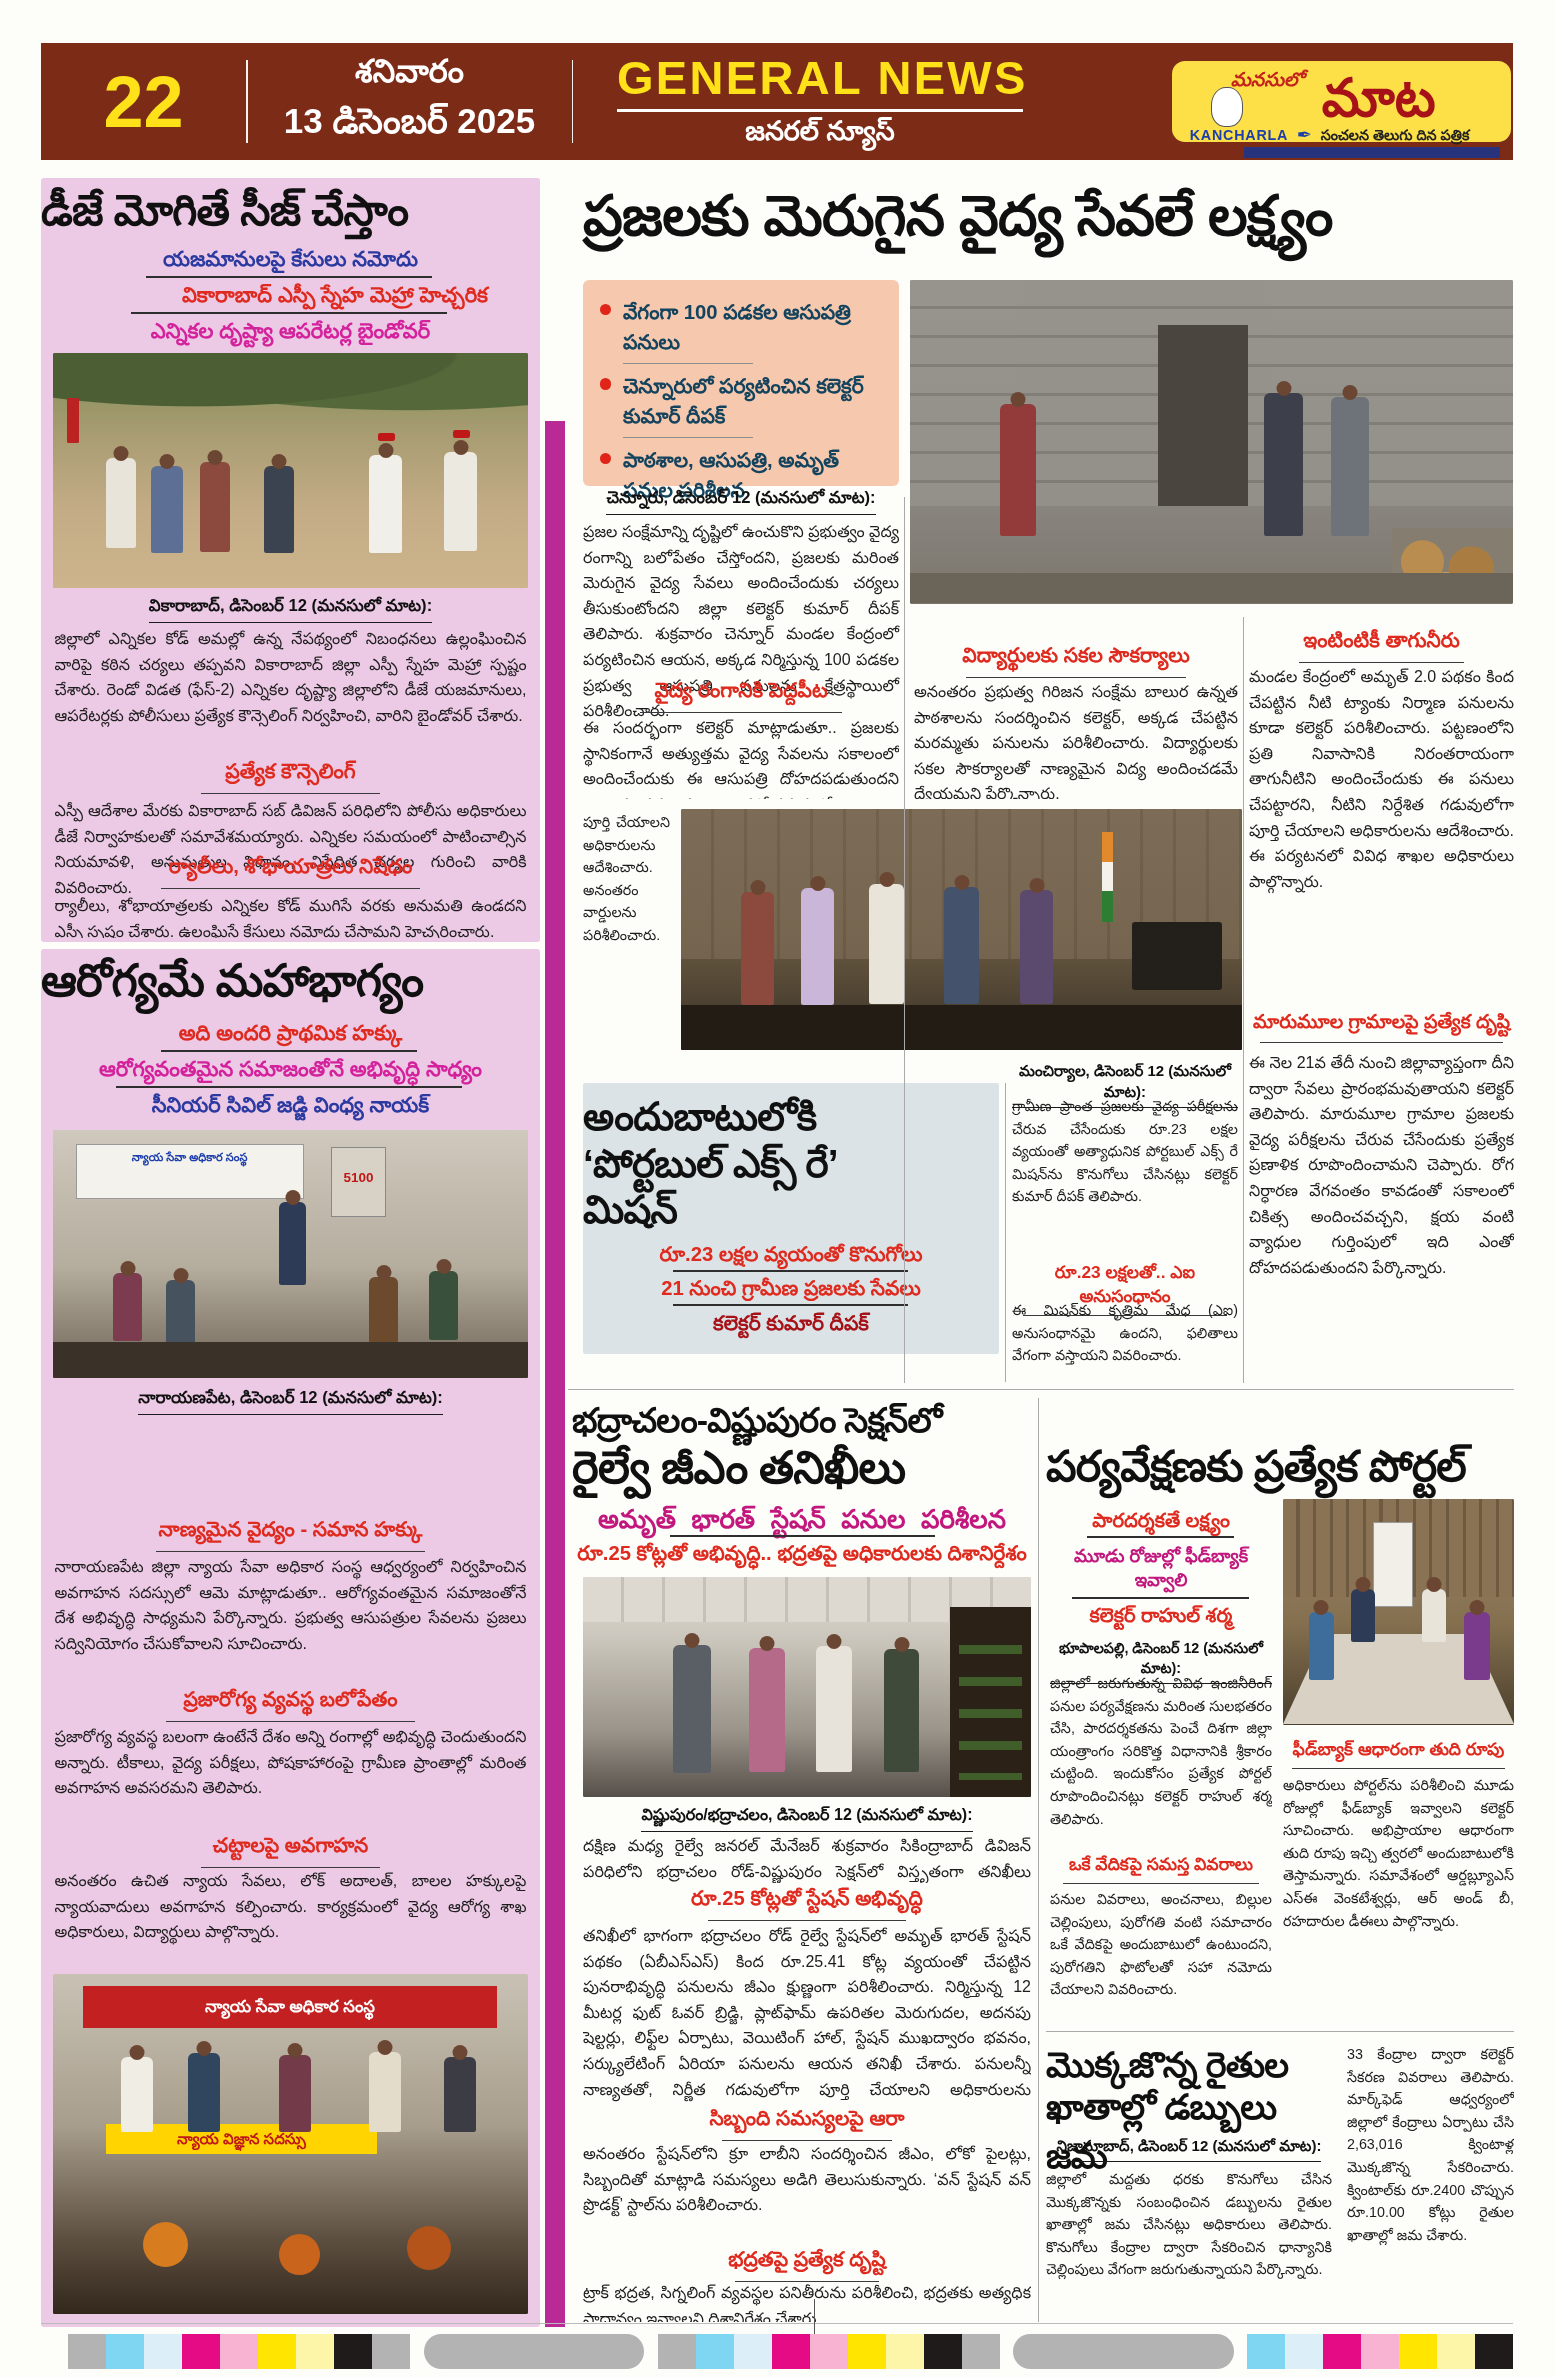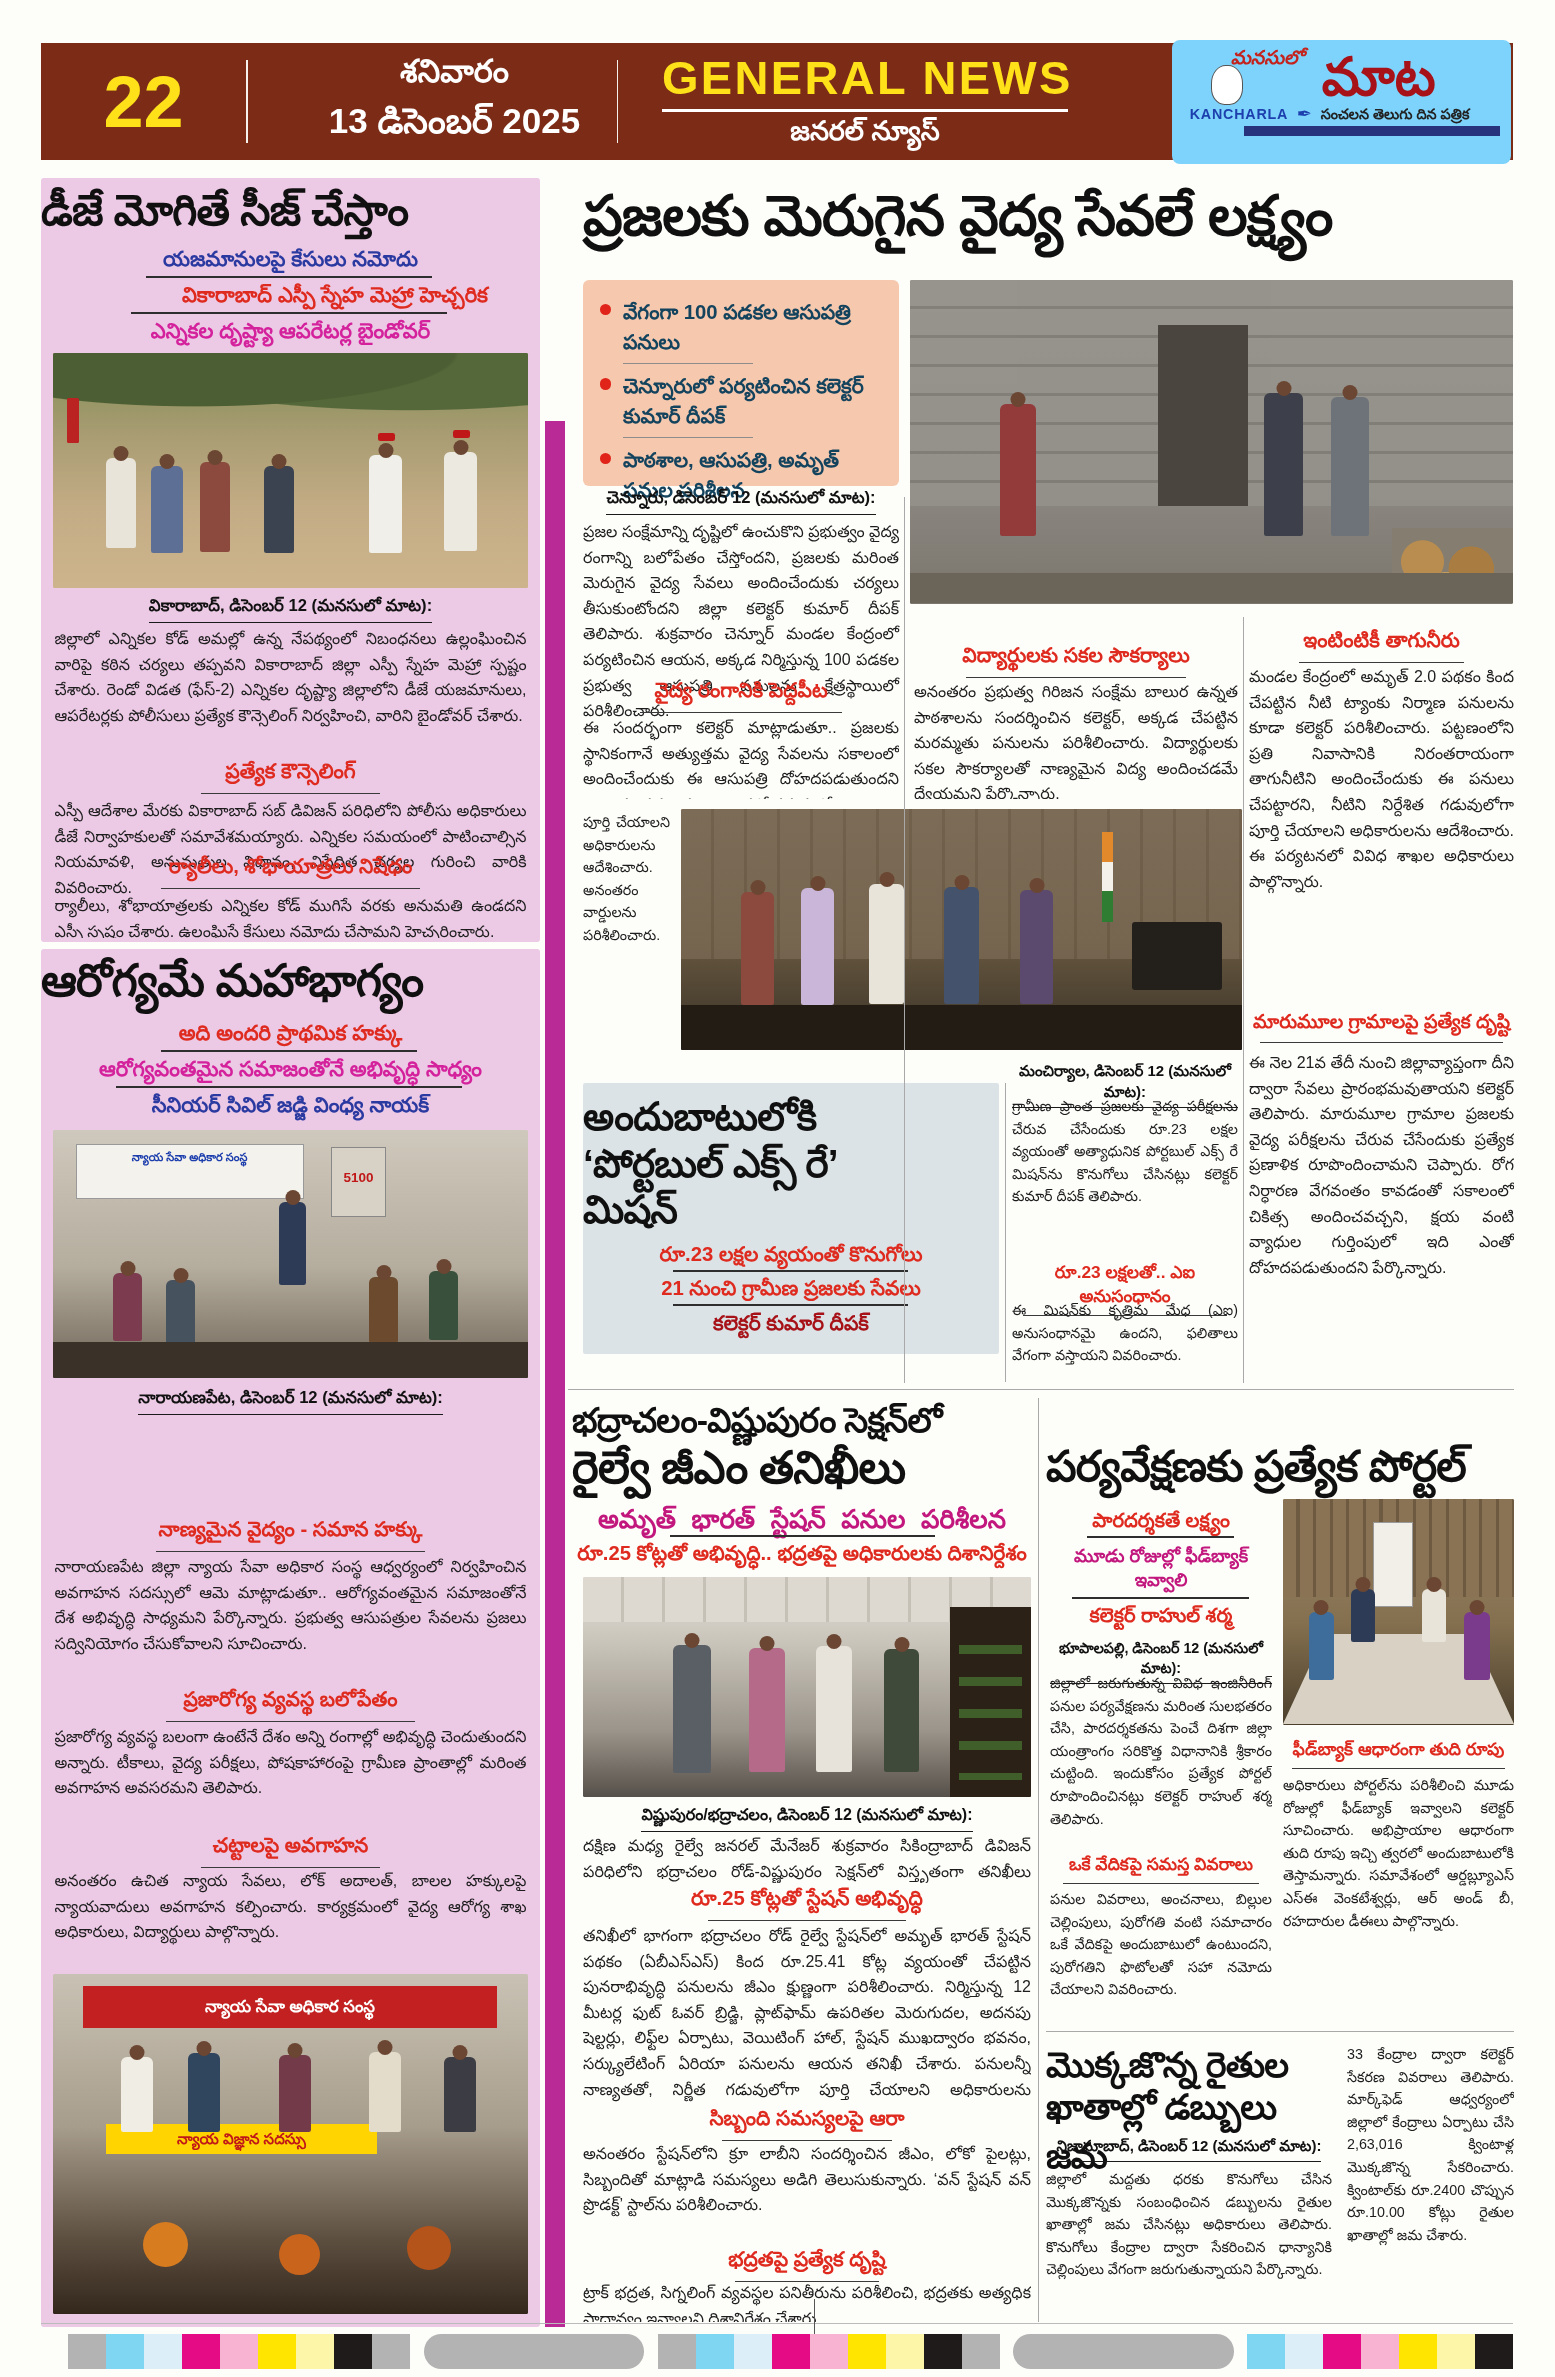--- a/index.html
+++ b/index.html
@@ -17,21 +17,21 @@
   .vrule{position:absolute;width:0.8px;background:#a9a9a9;}
   .hrule{position:absolute;height:0.8px;background:#a9a9a9;}
   .photo{position:absolute;overflow:hidden;border-radius:1.5px;}
   .person{position:absolute;border-radius:6px 6px 2.3px 2.3px;}
   .person::before{content:"";position:absolute;top:-12px;left:50%;transform:translateX(-50%);
                   width:15px;height:15px;border-radius:50%;background:#6b4632;}
   
   .masthead{position:absolute;left:41px;top:43px;width:1472px;height:117px;background:#7c2b17;
             display:flex;align-items:center;}
   .mh-sep{width:1.5px;height:83px;background:#f5f2ee;}
-  .logo-box{position:relative;width:339px;height:124px;background:#7dd3fc;margin-right:2.3px;border-radius:8px;}
+  .logo-box{position:relative;width:339px;height:81px;background:#fde047;margin-right:2.3px;border-radius:13px;}
   
   .pinkbox{position:absolute;background:#ecc9e5;border-radius:3px;}
   .bulletbox{position:absolute;background:#f6c8ad;border-radius:6px;padding:16.6px 15px 7.5px 16.6px;box-sizing:border-box;}
   .bullet-row{display:flex;gap:12px;margin-bottom:6px;}
   .bullet-dot{width:11.3px;height:11.3px;border-radius:50%;background:#e02419;margin-top:7.5px;flex:0 0 11.3px;}
   .bullet-txt{font-size:20.3px;line-height:30px;font-weight:bold;color:#14435e;}
   .bullet-rule{height:0.8px;background:#8d8d8d;width:46%;margin:1.5px 0 7.5px 23px;}
   .xraybox{position:absolute;background:#dbe3e6;border-radius:2.3px;}
   
   .calib{position:absolute;left:68px;top:2334px;width:1445px;height:35px;display:flex;align-items:center;}
@@ -42,21 +42,21 @@
   .c-pyel{background:#fdf6a8}.c-blk{background:#1f1b1a}
 </style>
 </head>
 <body>
 
 <div class="page">
 
   <header class="masthead">
     <div style="width:205px;text-align:center;font-size:72px;font-weight:bold;color:#ffe11a;">22</div>
     <div class="mh-sep"></div>
-    <div style="width:324px;text-align:center;color:#ffffff;font-weight:bold;padding-left:45px;">
+    <div style="width:324px;text-align:center;color:#ffffff;font-weight:bold;">
       <div style="font-size:32px;">శనివారం</div>
       <div style="font-size:35px;margin-top:4.5px;">13 డిసెంబర్ 2025</div>
     </div>
     <div class="mh-sep"></div>
     <div style="flex:1;padding-left:44px;">
       <div style="font-size:47px;font-weight:bold;color:#ffe11a;letter-spacing:2.3px;">GENERAL NEWS</div>
       <div style="width:406px;height:2.3px;background:#ffffff;margin:4.5px 0;"></div>
       <div style="width:406px;text-align:center;font-size:27px;font-weight:bold;color:#ffffff;">జనరల్ న్యూస్</div>
     </div>
     <div class="logo-box">

